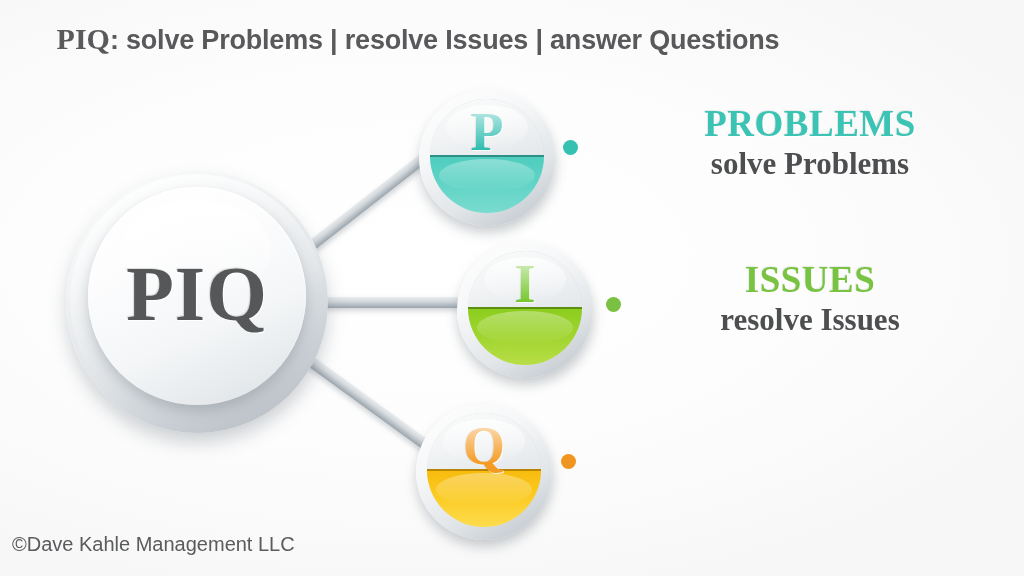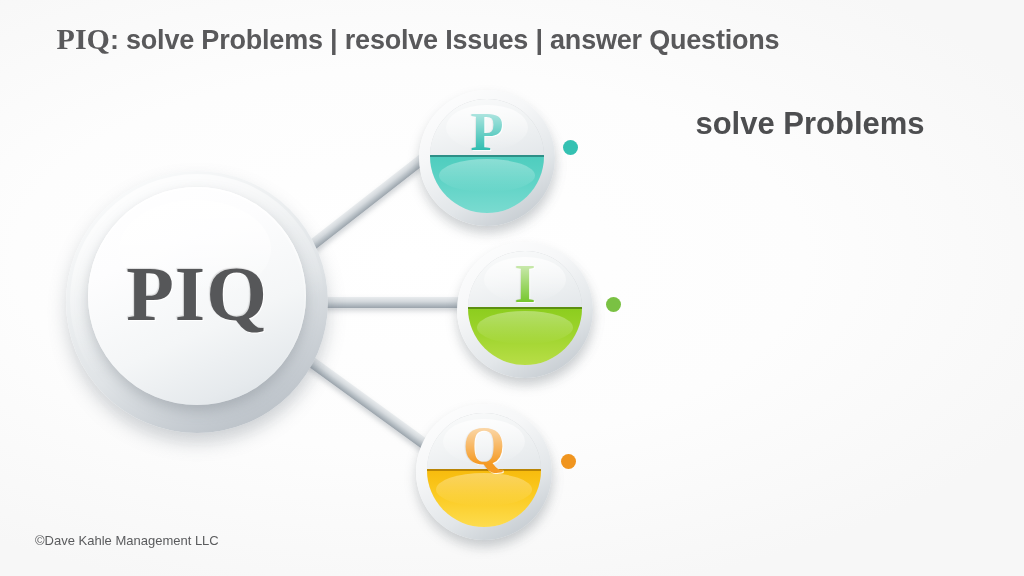--- a/index.html
+++ b/index.html
@@ -218,35 +218,35 @@
   }
   .txt-head {
     font-family: "Liberation Serif", serif;
     font-weight: bold;
     font-size: 37px;
     letter-spacing: 0.5px;
     line-height: 1.08;
     white-space: nowrap;
   }
   .txt-sub {
-    font-family: Liberation Sans, sans-serif;
+    font-family: Liberation Serif, serif;
     font-weight: bold;
     font-size: 31px;
     color: #4d4e50;
     line-height: 1.15;
     white-space: nowrap;
     margin-top: 2px;
   }
 
   
   #footer {
     position: absolute;
-    left: 35px;
+    left: 12px;
     top: 533px;
-    font-size: 13px;
+    font-size: 20px;
     color: #5a5b5d;
     white-space: nowrap;
   }
 </style>
 </head>
 <body>
 
 <div id="stage">
 
   <div id="title">
@@ -271,35 +271,40 @@
     <div class="node-face">
       <div class="face-top"></div>
       <div class="face-bot" style="background:linear-gradient(180deg,#4ecdbe 0%,#5fd3c6 45%,#7adbd0 100%);"></div>
       <div class="face-line" style="background:#2e8f87;"></div>
       <div class="node-letter" style="color:#2fbdb0;">P</div>
       <div class="node-gloss"></div>
     </div>
   </div>
   <div class="dot" style="left:563px; top:140px; background:#34c1b2;"></div>
   <div class="txt-block" style="left:610px; top:104px; width:400px;">
+    <div class="txt-head" style="color:#3bc4b4; text-shadow:1px 1px 0 rgba(255,255,255,0.95), -1px -1px 1px rgba(0,0,0,0.08);">PROBLEMS</div>
     <div class="txt-sub">solve Problems</div>
   </div>
 
   <div class="node" style="left:457px; top:242px;">
     <div class="node-shadow"></div>
     <div class="node-ring"></div>
     <div class="node-face">
       <div class="face-top"></div>
       <div class="face-bot" style="background:linear-gradient(180deg,#8ccd1e 0%,#9ed42d 45%,#b8de47 100%);"></div>
       <div class="face-line" style="background:#5c8f10;"></div>
       <div class="node-letter" style="color:#76c72e;">I</div>
       <div class="node-gloss"></div>
     </div>
   </div>
   <div class="dot" style="left:606px; top:297px; background:#7ac143;"></div>
+  <div class="txt-block" style="left:610px; top:260px; width:400px;">
+    <div class="txt-head" style="color:#78c342; text-shadow:1px 1px 0 rgba(255,255,255,0.95), -1px -1px 1px rgba(0,0,0,0.08);">ISSUES</div>
+    <div class="txt-sub">resolve Issues</div>
+  </div>
 
   <div class="node" style="left:416px; top:404px;">
     <div class="node-shadow"></div>
     <div class="node-ring"></div>
     <div class="node-face">
       <div class="face-top"></div>
       <div class="face-bot" style="background:linear-gradient(180deg,#f7bb0d 0%,#fbcb22 45%,#fddc4f 100%);"></div>
       <div class="face-line" style="background:#b98505;"></div>
       <div class="node-letter" style="color:#f59a23;">Q</div>
       <div class="node-gloss"></div>

